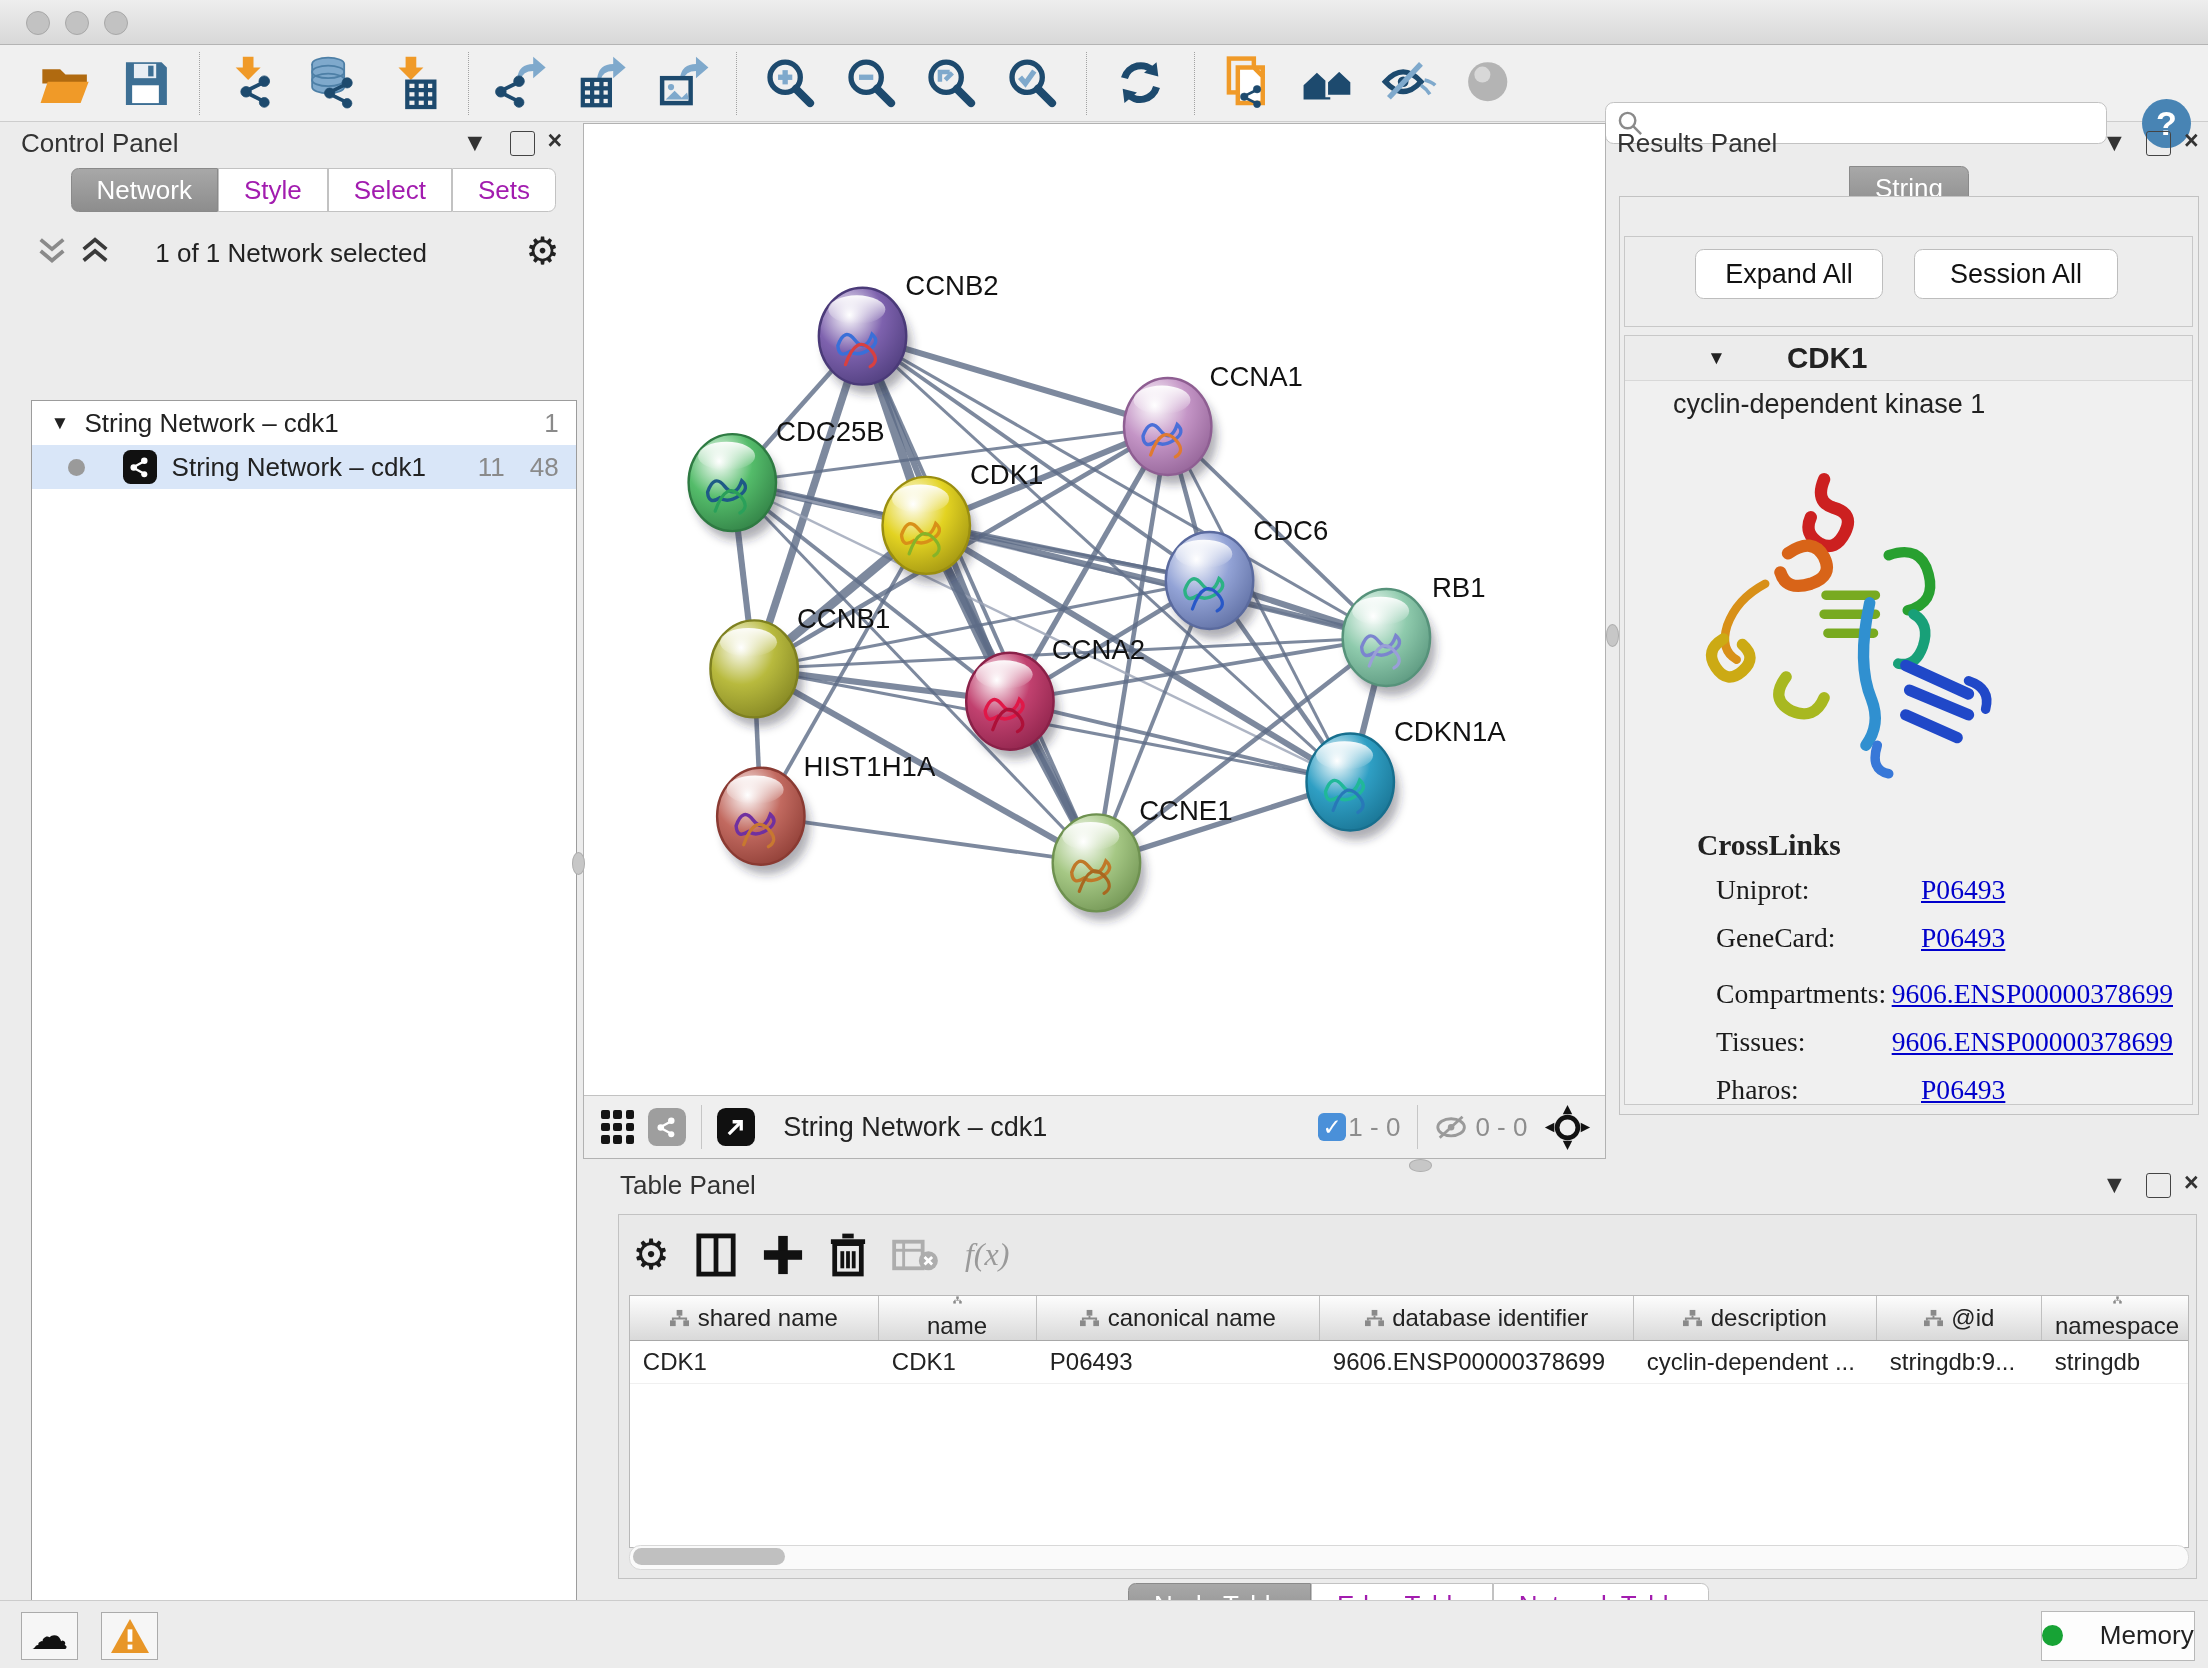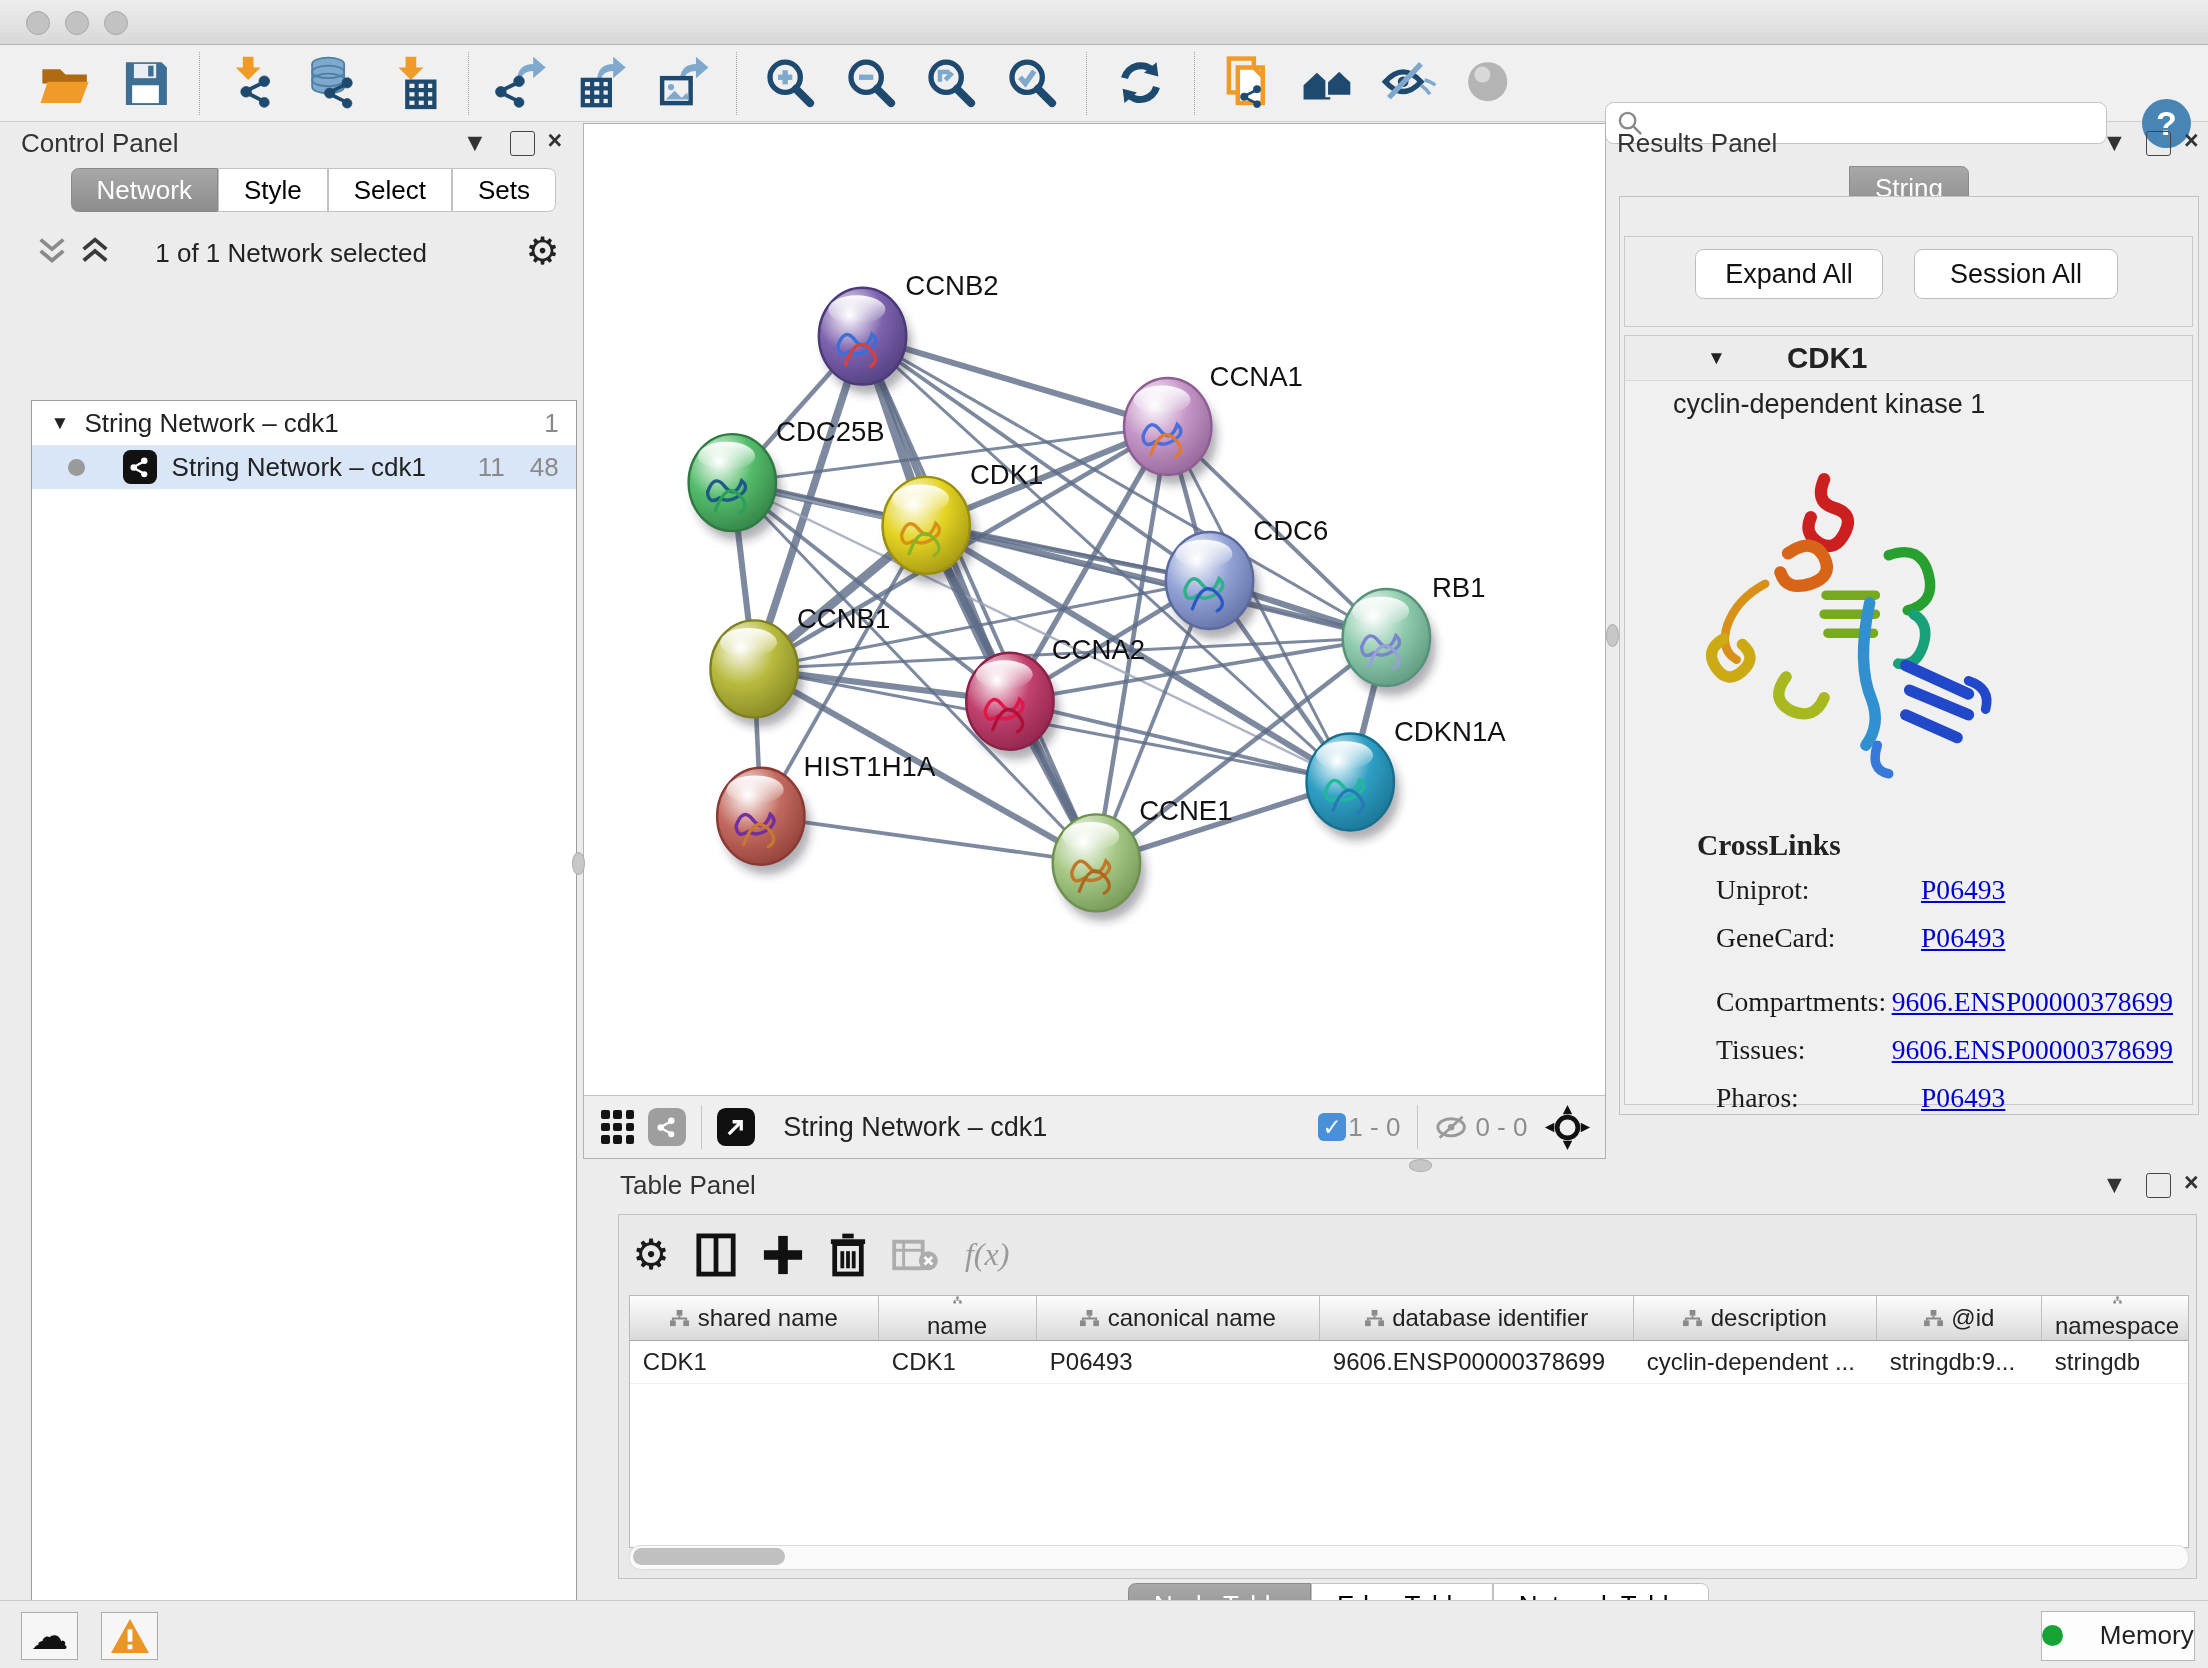--- a/index.html
+++ b/index.html
@@ -20,21 +20,21 @@
   .searchbox{left:1605px;top:57px;width:502px;height:42px;background:#fff;border:1px solid #c2c2c2;
     border-radius:8.6px;display:flex;align-items:center;padding-left:11.4px;box-sizing:border-box}
   .searchbox input{border:none;outline:none;font-size:25px;flex:1;background:transparent;margin-left:9.5px}
   .helpbtn{left:2142px;top:54px;width:49px;height:49px;border-radius:50%;background:#4884b4;color:#fff;
     font-size:34px;font-weight:bold;display:flex;align-items:center;justify-content:center}
   
   .phdr{font-size:26px;color:#333}
   .picon{font-size:25px;color:#333;line-height:1}
   .boxbtn{width:23px;height:23px;border:1.9px solid #444;border-radius:2.9px;display:inline-block}
   .seg{display:flex}
-  .seg .s{font-size:26px;padding:5.7px 25px;background:#fff;border:1px solid #c2c2c2;color:#000000}
+  .seg .s{font-size:26px;padding:5.7px 25px;background:#fff;border:1px solid #c2c2c2;color:#a21caf}
   .seg .s:first-child{border-radius:7.6px 0 0 7.6px}
   .seg .s:last-child{border-radius:0 7.6px 7.6px 0}
   .seg .sel{background:linear-gradient(#a8a8a8,#8d8d8d);color:#fff;border-color:#8a8a8a}
   
   .cp{left:7.6px;top:122px;width:567px;height:1465px}
   .cp-list{left:23px;top:278px;width:544px;height:1294px;background:#fff;border:1.9px solid #9c9c9c}
   .treerow{height:44px;display:flex;align-items:center;font-size:26px}
   .treerow .cnt{color:#8a8a8a}
   .row-sel{background:#d9e6f8}
   .sharebadge{width:34px;height:34px;border-radius:7.6px;background:#111;display:inline-flex;align-items:center;justify-content:center}
@@ -620,21 +620,21 @@
       <path d="M214,320 q-8,26 12,30" stroke="#3878d8" stroke-width="10"></path>
     </g>
   </svg>
 
   <div class="serif" style="position:absolute;left:72px;top:493px;font-size:29.5px;font-weight:bold">CrossLinks</div>
   <div id="crosslinks" class="serif" style="position:absolute;left:91px;top:538px;width:457px">
       <div style="display: flex; margin-bottom: 16px;">
         <span class="xl-label serif" style="width:205px">Uniprot:</span>
     <a class="xl-link serif">P06493</a>
       </div>
-      <div style="display: flex; margin-bottom: 32px;">
+      <div style="display: flex; margin-bottom: 24px;">
         <span class="xl-label serif" style="width:205px">GeneCard:</span>
     <a class="xl-link serif">P06493</a>
       </div>
       <div style="display: flex; margin-bottom: 16px; margin-top: 9px;">
         <span class="xl-label serif" style="width:205px">Compartments:</span>
     <a class="xl-link serif">9606.ENSP00000378699</a>
       </div>
       <div style="display: flex; margin-bottom: 16px;">
         <span class="xl-label serif" style="width:205px">Tissues:</span>
     <a class="xl-link serif">9606.ENSP00000378699</a>

